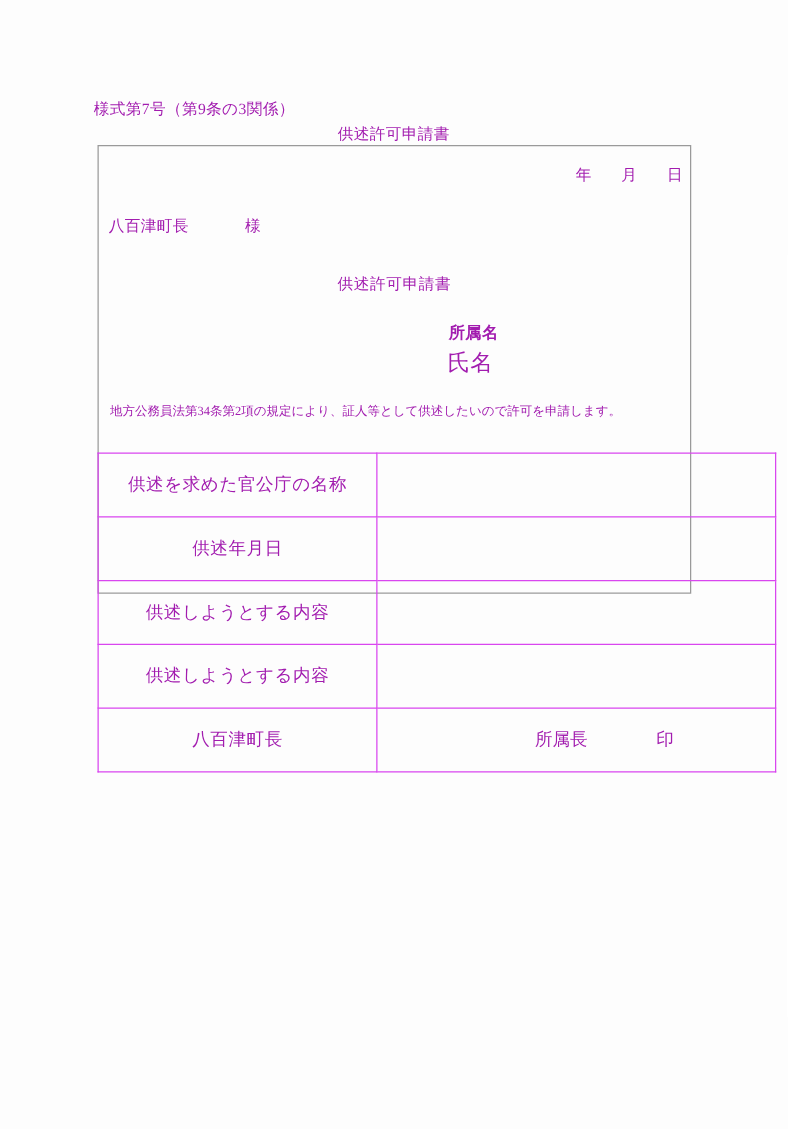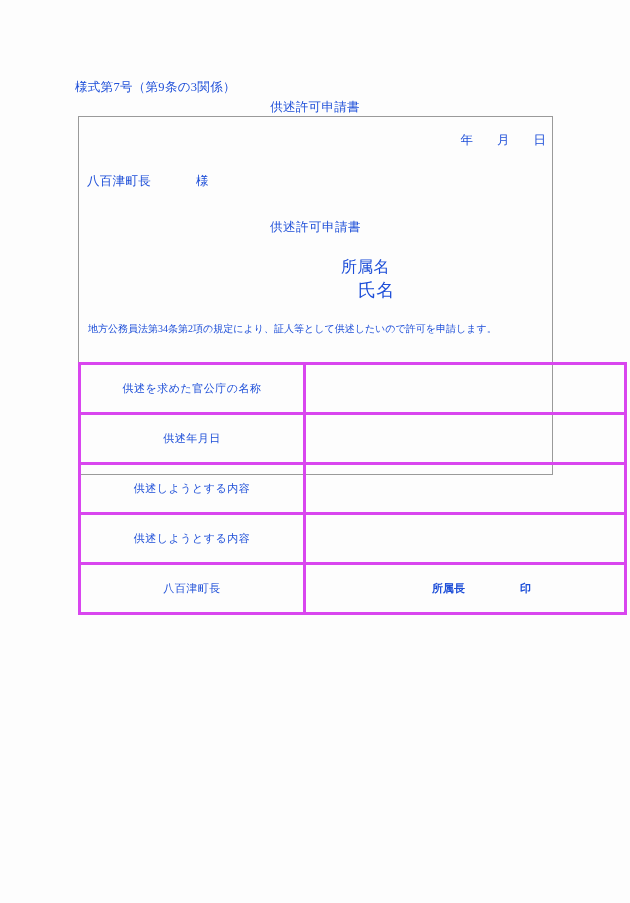--- a/index.html
+++ b/index.html
@@ -6,21 +6,21 @@
     margin: 0;
     padding: 0;
     background: #ffffff;
   }
   .page {
     position: relative;
     width: 630px;
     height: 903px;
     background: #fdfdfd;
     font-family: "Liberation Serif", "DejaVu Serif", serif;
-    color: #1d4ed8;
+    color: #a21caf;
     overflow: hidden;
   }
   .form-number {
     position: absolute;
     left: 75px;
     top: 79px;
     font-size: 12.5px;
     letter-spacing: 0.3px;
     white-space: nowrap;
   }
@@ -64,24 +64,25 @@
     position: absolute;
     left: 0;
     top: 102px;
     width: 100%;
     text-align: center;
     font-size: 12.5px;
     letter-spacing: 0.5px;
   }
   .affiliation-label {
     position: absolute;
-    left: 262px;
+    left: 280px;
     top: 140px;
-    font-size: 16px;
+    font-size: 13px;
     letter-spacing: 0.3px;
+    font-weight: bold;
   }
   .name-label {
     position: absolute;
     left: 279px;
     top: 161px;
     font-size: 18px;
     letter-spacing: 0.3px;
   }
   .declaration {
     position: absolute;
@@ -93,41 +94,40 @@
   }
   table.details-table {
     position: absolute;
     left: -1px;
     top: 245px;
     width: 476px;
     border-collapse: collapse;
     table-layout: fixed;
   }
   table.details-table td {
-    border: 3px solid #d946ef;
+    border: 1px solid #d946ef;
     padding: 16px;
-    font-size: 11px;
+    font-size: 14px;
     vertical-align: middle;
   }
   td.row-label {
     width: 190px;
     text-align: center;
     letter-spacing: 0.5px;
   }
   td.row-value {
     width: 286px;
   }
   tr.data-row { height: 20px; }
   tr.opinion-row { height: 33px; }
   .opinion-value-inner {
     display: flex;
     align-items: center;
     padding-left: 110px;
     gap: 55px;
-    font-weight: bold;
   }
 </style>
 </head>
 <body>
 
 <div class="page">
 
   <div class="form-number">様式第7号（第9条の3関係）</div>
 
   <div class="page-title">供述許可申請書</div>

